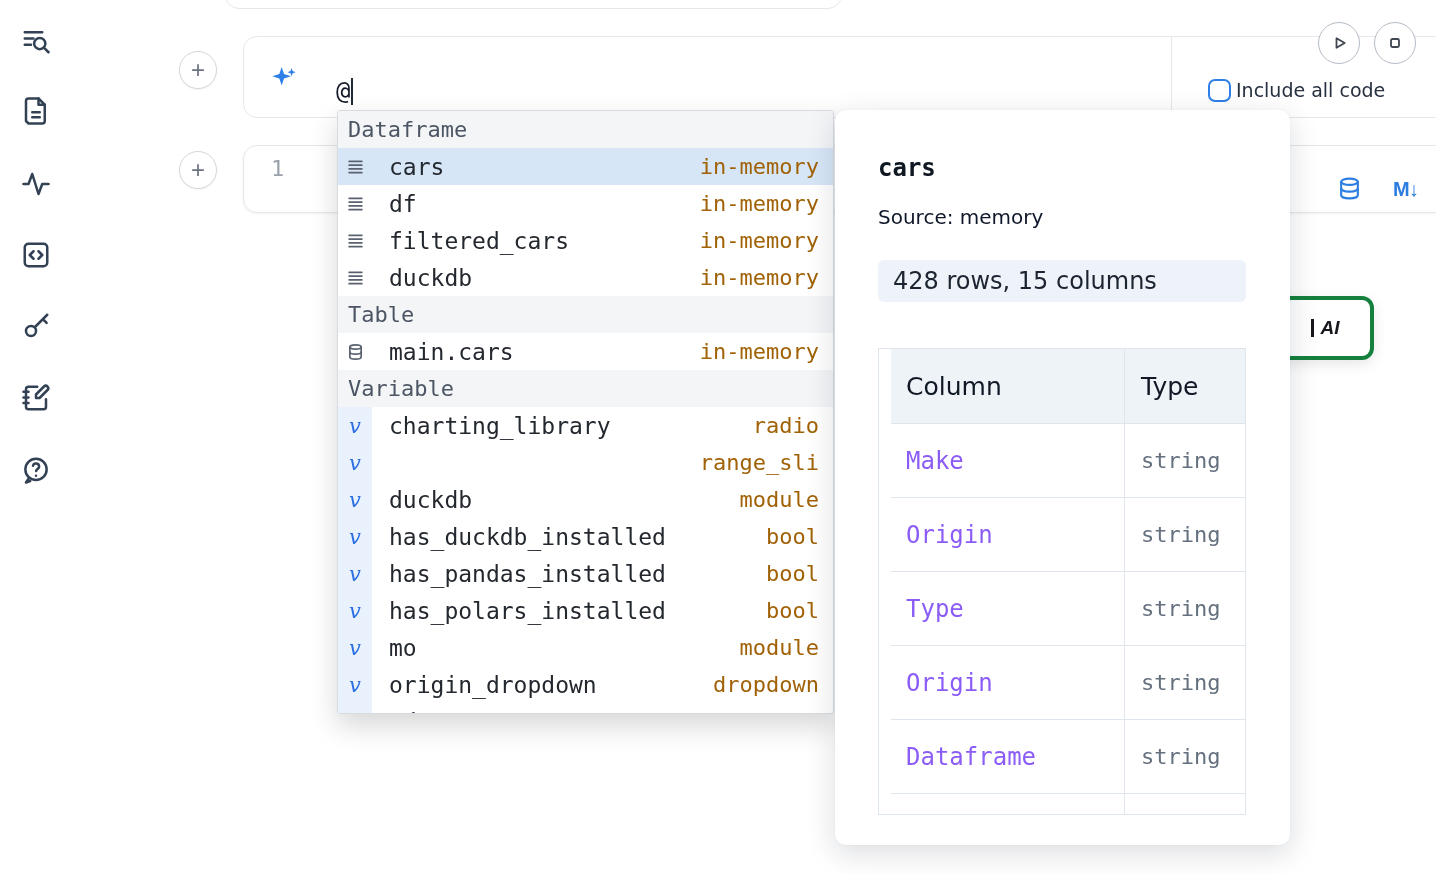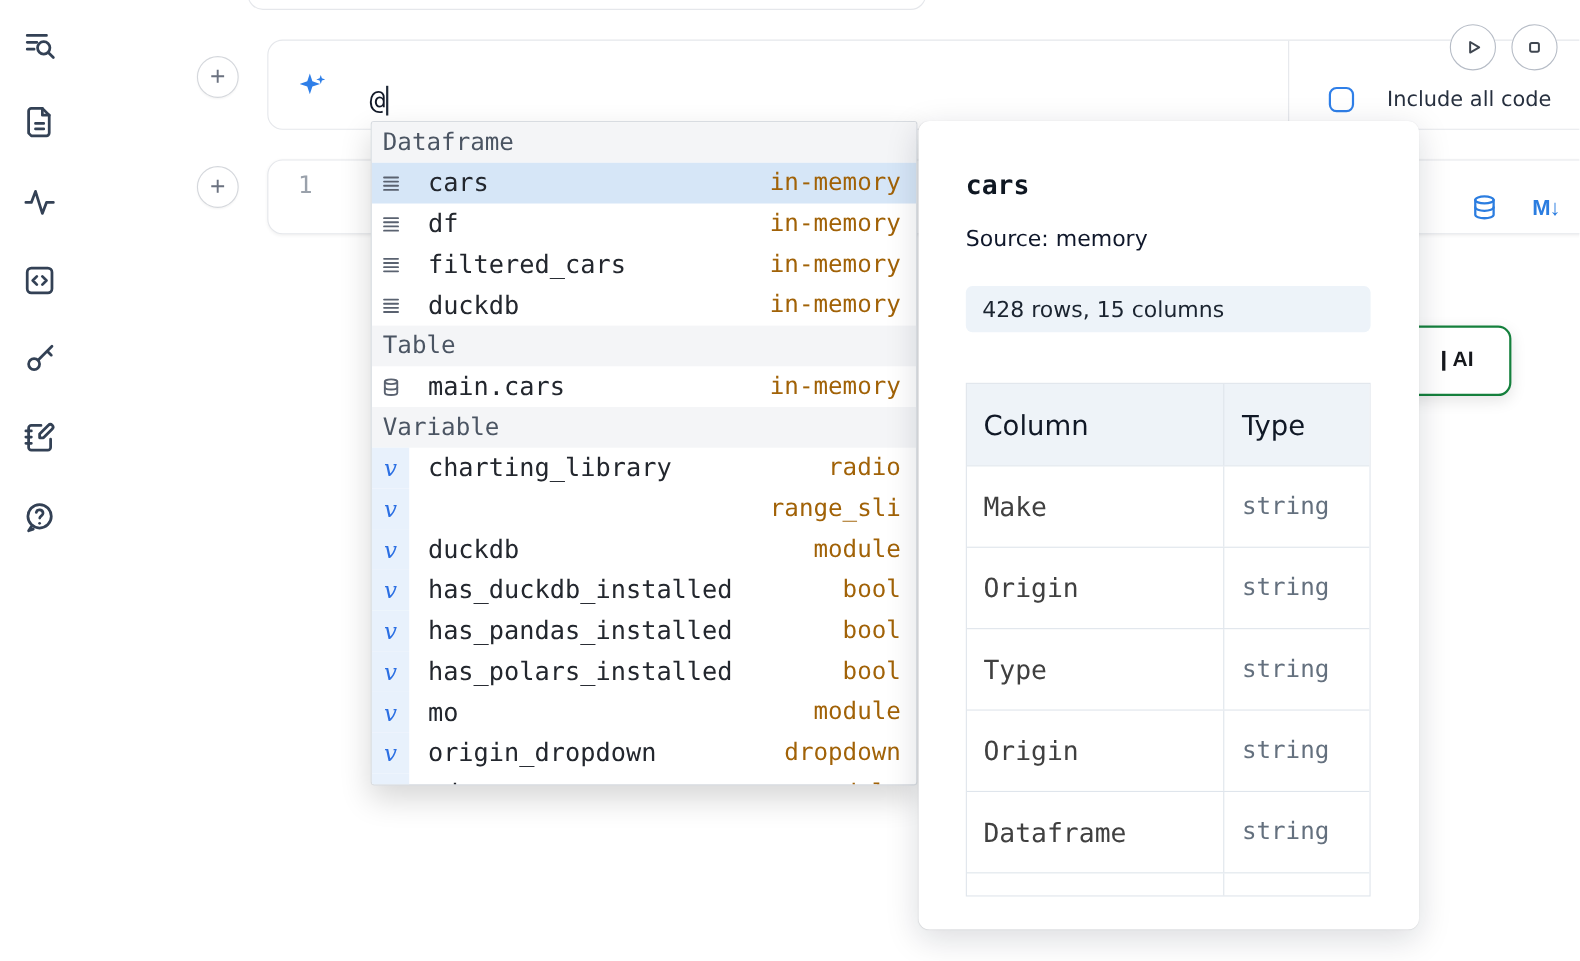--- a/index.html
+++ b/index.html
@@ -30,21 +30,21 @@
 
   
   .ai-box{ position:absolute; left:243px; top:36px; width:1213px; height:82px;
     border:1px solid #e5e7eb; border-radius:14px 0 0 14px; background:#fff; }
   .sparkle{ position:absolute; left:26px; top:27px; width:28px; height:28px; }
   .prompt{ position:absolute; left:92px; top:40px; font-size:24px; color:#111827;
     display:flex; align-items:center; }
   .caret{ display:inline-block; width:2px; height:27px; background:#1f2937; margin-left:1px; }
   .ai-divider{ position:absolute; left:927px; top:0; bottom:0; width:1px; background:#e5e7eb; }
   .include{ position:absolute; left:964px; top:41px; height:24px; display:flex;
-    align-items:center; gap:30px; }
+    align-items:center; gap:5px; }
   .checkbox{ width:23px; height:23px; border:2px solid #2f7fe8; border-radius:7px;
     background:#fff; cursor:pointer; }
   .include-label{ font-size:19px; color:#27303f; }
 
   
   .run-btn{ position:absolute; top:22px; width:42px; height:42px; border-radius:50%;
     border:1.5px solid #b6bcc6; background:#fff; display:flex; align-items:center;
     justify-content:center; cursor:pointer; z-index:5; }
   .run-btn svg{ width:24px; height:24px; fill:none; stroke:#3f4650; stroke-width:1.8;
     stroke-linejoin:round; stroke-linecap:round; }
@@ -54,23 +54,23 @@
     border:1px solid #e5e7eb; border-radius:14px 0 0 14px; background:#fff;
     box-shadow:0 1px 3px rgba(0,0,0,.05); z-index:1; }
   .lineno{ position:absolute; left:27px; top:10px; font-size:22px; color:#9aa1ab; }
   .cell-action{ position:absolute; background:none; border:none; cursor:pointer; padding:0; }
   .db-blue svg{ width:25px; height:25px; fill:none; stroke:#2b7de0; stroke-width:2;
     stroke-linecap:round; }
   .md-icon{ font-size:20px; font-weight:bold; color:#2b7de0; letter-spacing:-1px; }
 
   
   .ai-float{ position:absolute; left:1276px; top:296px; width:98px; height:64px;
-    background:#fff; border:2px solid #15803d; border-radius:12px;
+    background:#fff; border:4px solid #15803d; border-radius:12px;
     box-shadow:0 4px 14px rgba(0,0,0,.10); z-index:10; display:flex; align-items:center;
-    justify-content:center; gap:7px; cursor:pointer; }
+    justify-content:center; gap:7px; cursor:pointer;font-style:italic; }
   .partial-glyph{ width:3px; height:18px; background:#16181d; }
   .ai-float b{ font-size:19px; color:#16181d; }
 
   
   .completion{ position:absolute; left:337px; top:110px; width:497px; height:604px;
     background:#fff; border:1px solid #d8dce1; border-radius:3px; overflow:hidden; z-index:20;
     box-shadow:0 12px 28px rgba(0,0,0,.16); }
   .c-header{ height:37px; background:#f4f5f7; display:flex; align-items:center;
     padding-left:10px; font-size:22px; color:#4b5563;
     font-family:"DejaVu Sans Mono",monospace; }
@@ -90,31 +90,31 @@
 
   
   .panel{ position:absolute; left:835px; top:110px; width:455px; height:735px; background:#fff;
     border-radius:10px; z-index:30;
     box-shadow:0 8px 30px rgba(15,23,42,.15), 0 0 1px rgba(15,23,42,.12); }
   .p-title{ position:absolute; left:43px; top:44px; font-size:24px; font-weight:bold;
     color:#0f1722; font-family:"DejaVu Sans Mono",monospace; }
   .p-source{ position:absolute; left:43px; top:95px; font-size:20px; color:#0f172a; }
   .p-badge{ position:absolute; left:43px; top:150px; width:368px; height:42px;
     background:#edf3f9; border-radius:6px; display:flex; align-items:center; padding-left:15px;
-    font-size:20px; color:#1b2430; }
+    font-size:24px; color:#1b2430; }
   .p-table{ position:absolute; left:43px; top:238px; width:368px; height:467px;
-    border:1px solid #dfe5ec; overflow:hidden; }
+    border:1px solid #dfe5ec; overflow:hidden;padding-left:12px; }
   .dt-row{ display:flex; height:74px; }
   .dt-row + .dt-row{ border-top:1px solid #dfe5ec; }
   .dt-row.hd{ background:#eef3f8; }
   .c1{ width:234px; border-right:1px solid #dfe5ec; display:flex; align-items:center;
     padding-left:15px; flex:none; }
   .c2{ flex:1; display:flex; align-items:center; padding-left:16px; }
   .dt-row.hd .c1, .dt-row.hd .c2{ font-size:25px; color:#101826; }
-  .dt-row:not(.hd) .c1{ font-family:"DejaVu Sans Mono",monospace; font-size:24px; color:#404040; }
+  .dt-row:not(.hd) .c1{ font-family:"DejaVu Sans Mono",monospace; font-size:24px; color:#8b5cf6; }
   .dt-row:not(.hd) .c2{ font-family:"DejaVu Sans Mono",monospace; font-size:22px; color:#64707e; }
 </style>
 </head>
 <body>
 
 <div class="screen">
 
   <div class="prev-cell"></div>
 
   <button class="side-btn" style="top:25px">

